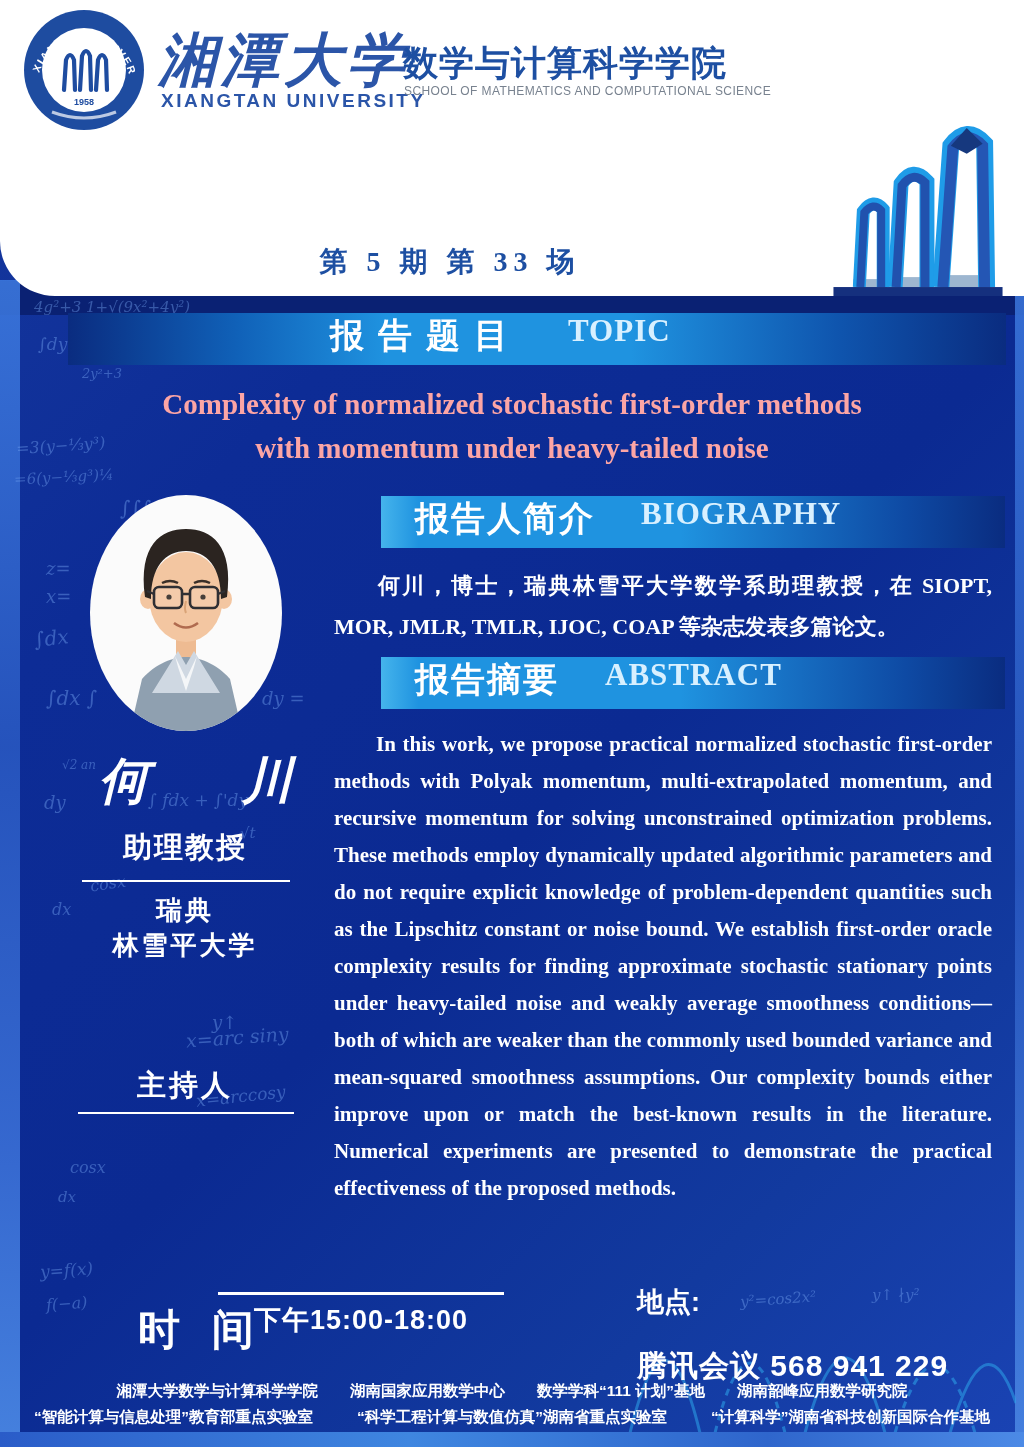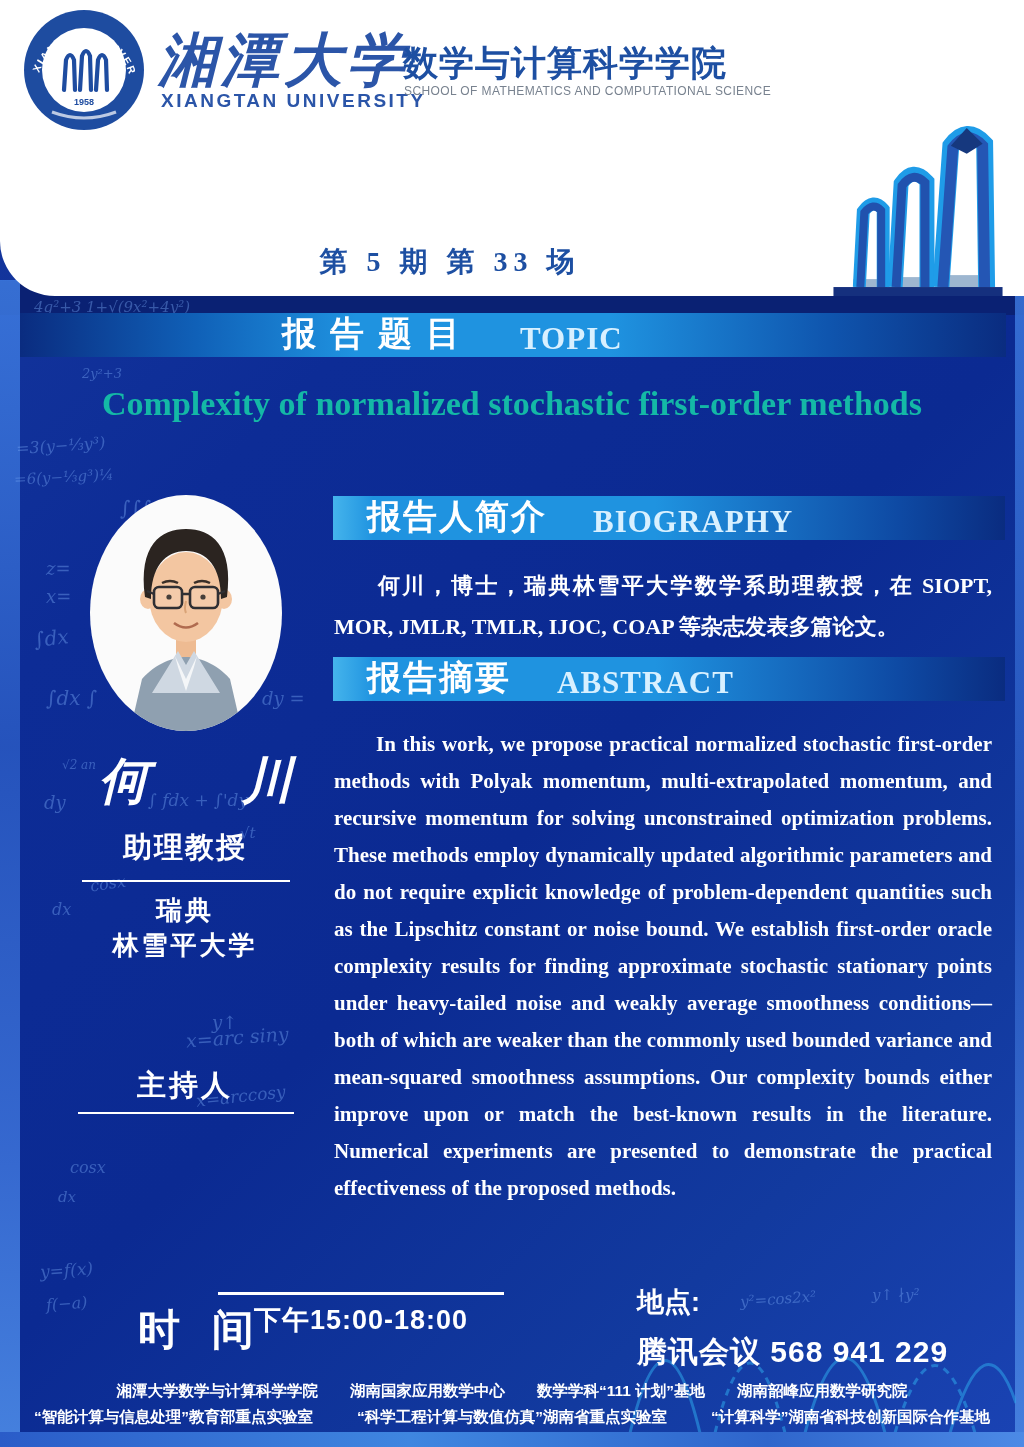--- a/index.html
+++ b/index.html
@@ -32,35 +32,35 @@
      color:#1d4fa2;letter-spacing:1px;}
   .school-en{position:absolute;left:404px;top:84px;font-size:12px;color:#78828f;letter-spacing:.4px;}
   .series-title{position:absolute;left:115px;top:120px;width:680px;text-align:center;
      font-family:"DejaVu Serif",serif;font-style:italic;font-weight:bold;font-size:86px;
      color:#2b55a8;letter-spacing:16px;}
   .series-session{position:absolute;left:175px;top:243px;width:550px;text-align:center;
      font-weight:bold;font-size:28px;color:#1d4fa2;letter-spacing:6px;
      font-family:"Liberation Serif",serif;}
   .building-svg{position:absolute;right:18px;top:112px;width:176px;height:184px;}
   
-  .banner{position:absolute;height:44px;display:flex;align-items:flex-end;}
+  .banner{position:absolute;height:52px;display:flex;align-items:flex-start;margin-left:48px;}
   .banner .cn{font-weight:bold;font-size:34px;color:#ffffff;}
   .banner .en{font-family:"Liberation Serif",serif;font-weight:bold;font-size:31px;
      color:#d8f0ff;margin-left:46px;letter-spacing:1px;}
   .banner-topic{top:313px;left:20px;right:18px;
     background:linear-gradient(90deg,#0a2c80 0%,#1061b8 18%,#1f93e0 34%,#1f93e0 60%,#0f55ae 82%,#0a2c80 100%);}
   .banner-topic .cn{margin-left:262px;letter-spacing:14px;}
   .banner-side{left:333px;right:19px;
     background:linear-gradient(90deg,#45b4ec 0%,#1f93e0 6%,#1f93e0 48%,#0e4aa4 84%,#0a2c80 100%);}
   .banner-bio{top:496px;}
   .banner-abs{top:657px;}
   .banner-side .cn{margin-left:34px;letter-spacing:2px;}
   
   .topic-title{position:absolute;top:382px;left:30px;right:30px;text-align:center;
-     font-family:"Liberation Serif",serif;font-weight:bold;font-size:34px;color:#14b8a6;
+     font-family:"Liberation Serif",serif;font-weight:bold;font-size:29px;color:#fca5a5;
      line-height:44px;}
   
   .photo-wrap{position:absolute;left:90px;top:495px;width:192px;height:236px;}
   .speaker-name{position:absolute;left:40px;top:748px;width:290px;text-align:right;
      font-family:"DejaVu Serif",serif;font-style:italic;font-weight:bold;font-size:50px;
      color:#ffffff;letter-spacing:38px;text-indent:38px;}
   .speaker-title{position:absolute;left:40px;top:828px;width:290px;text-align:center;
      font-weight:bold;font-size:29px;color:#ffffff;letter-spacing:2px;}
   .divider{position:absolute;height:2px;background:#ffffff;}
   .div1{left:82px;top:880px;width:208px;}
@@ -82,21 +82,21 @@
      text-align:justify;text-indent:2em;}
   
   .time-label{position:absolute;left:138px;top:1302px;font-weight:bold;font-size:42px;
      color:#ffffff;letter-spacing:10px;}
   .date-block{position:absolute;left:216px;top:1284px;width:290px;text-align:center;color:#ffffff;}
   .date-line{font-weight:bold;font-size:26px;letter-spacing:1px;}
   .date-underline{height:3px;background:#ffffff;margin:8px 2px 7px 2px;}
   .time-line{font-weight:bold;font-size:27px;letter-spacing:1px;}
   .loc-block{position:absolute;left:637px;top:1284px;color:#ffffff;}
   .loc-label{font-weight:bold;font-size:27px;}
-  .loc-value{font-weight:bold;font-size:30px;margin-top:12px;letter-spacing:1px;}
+  .loc-value{font-weight:bold;font-size:30px;margin-top:26px;letter-spacing:1px;}
   
   .footer-line{position:absolute;left:0;right:0;display:flex;justify-content:center;
      color:#ffffff;font-weight:bold;font-size:15.5px;white-space:nowrap;}
   .footer1{top:1381px;gap:32px;}
   .footer2{top:1407px;gap:44px;}
 </style>
 </head>
 <body>
 
 <div class="poster">
@@ -184,20 +184,21 @@
       <rect x="0" y="176" width="170" height="9" fill="#15307e"></rect>
     </svg>
   </div>
 
   <div class="banner banner-topic">
     <span class="cn">报告题目</span>
     <span class="en">TOPIC</span>
   </div>
   <div class="topic-title">
     <div>Complexity of normalized stochastic first-order methods</div>
+    <div>with momentum under heavy-tailed noise</div>
   </div>
 
   <div class="photo-wrap">
     <svg viewBox="0 0 192 236" width="192" height="236">
       <defs>
           <clipPath id="pclip">
             <ellipse cx="96" cy="118" rx="96" ry="118"></ellipse>
           </clipPath>
         </defs>
       <g clip-path="url(#pclip)">

